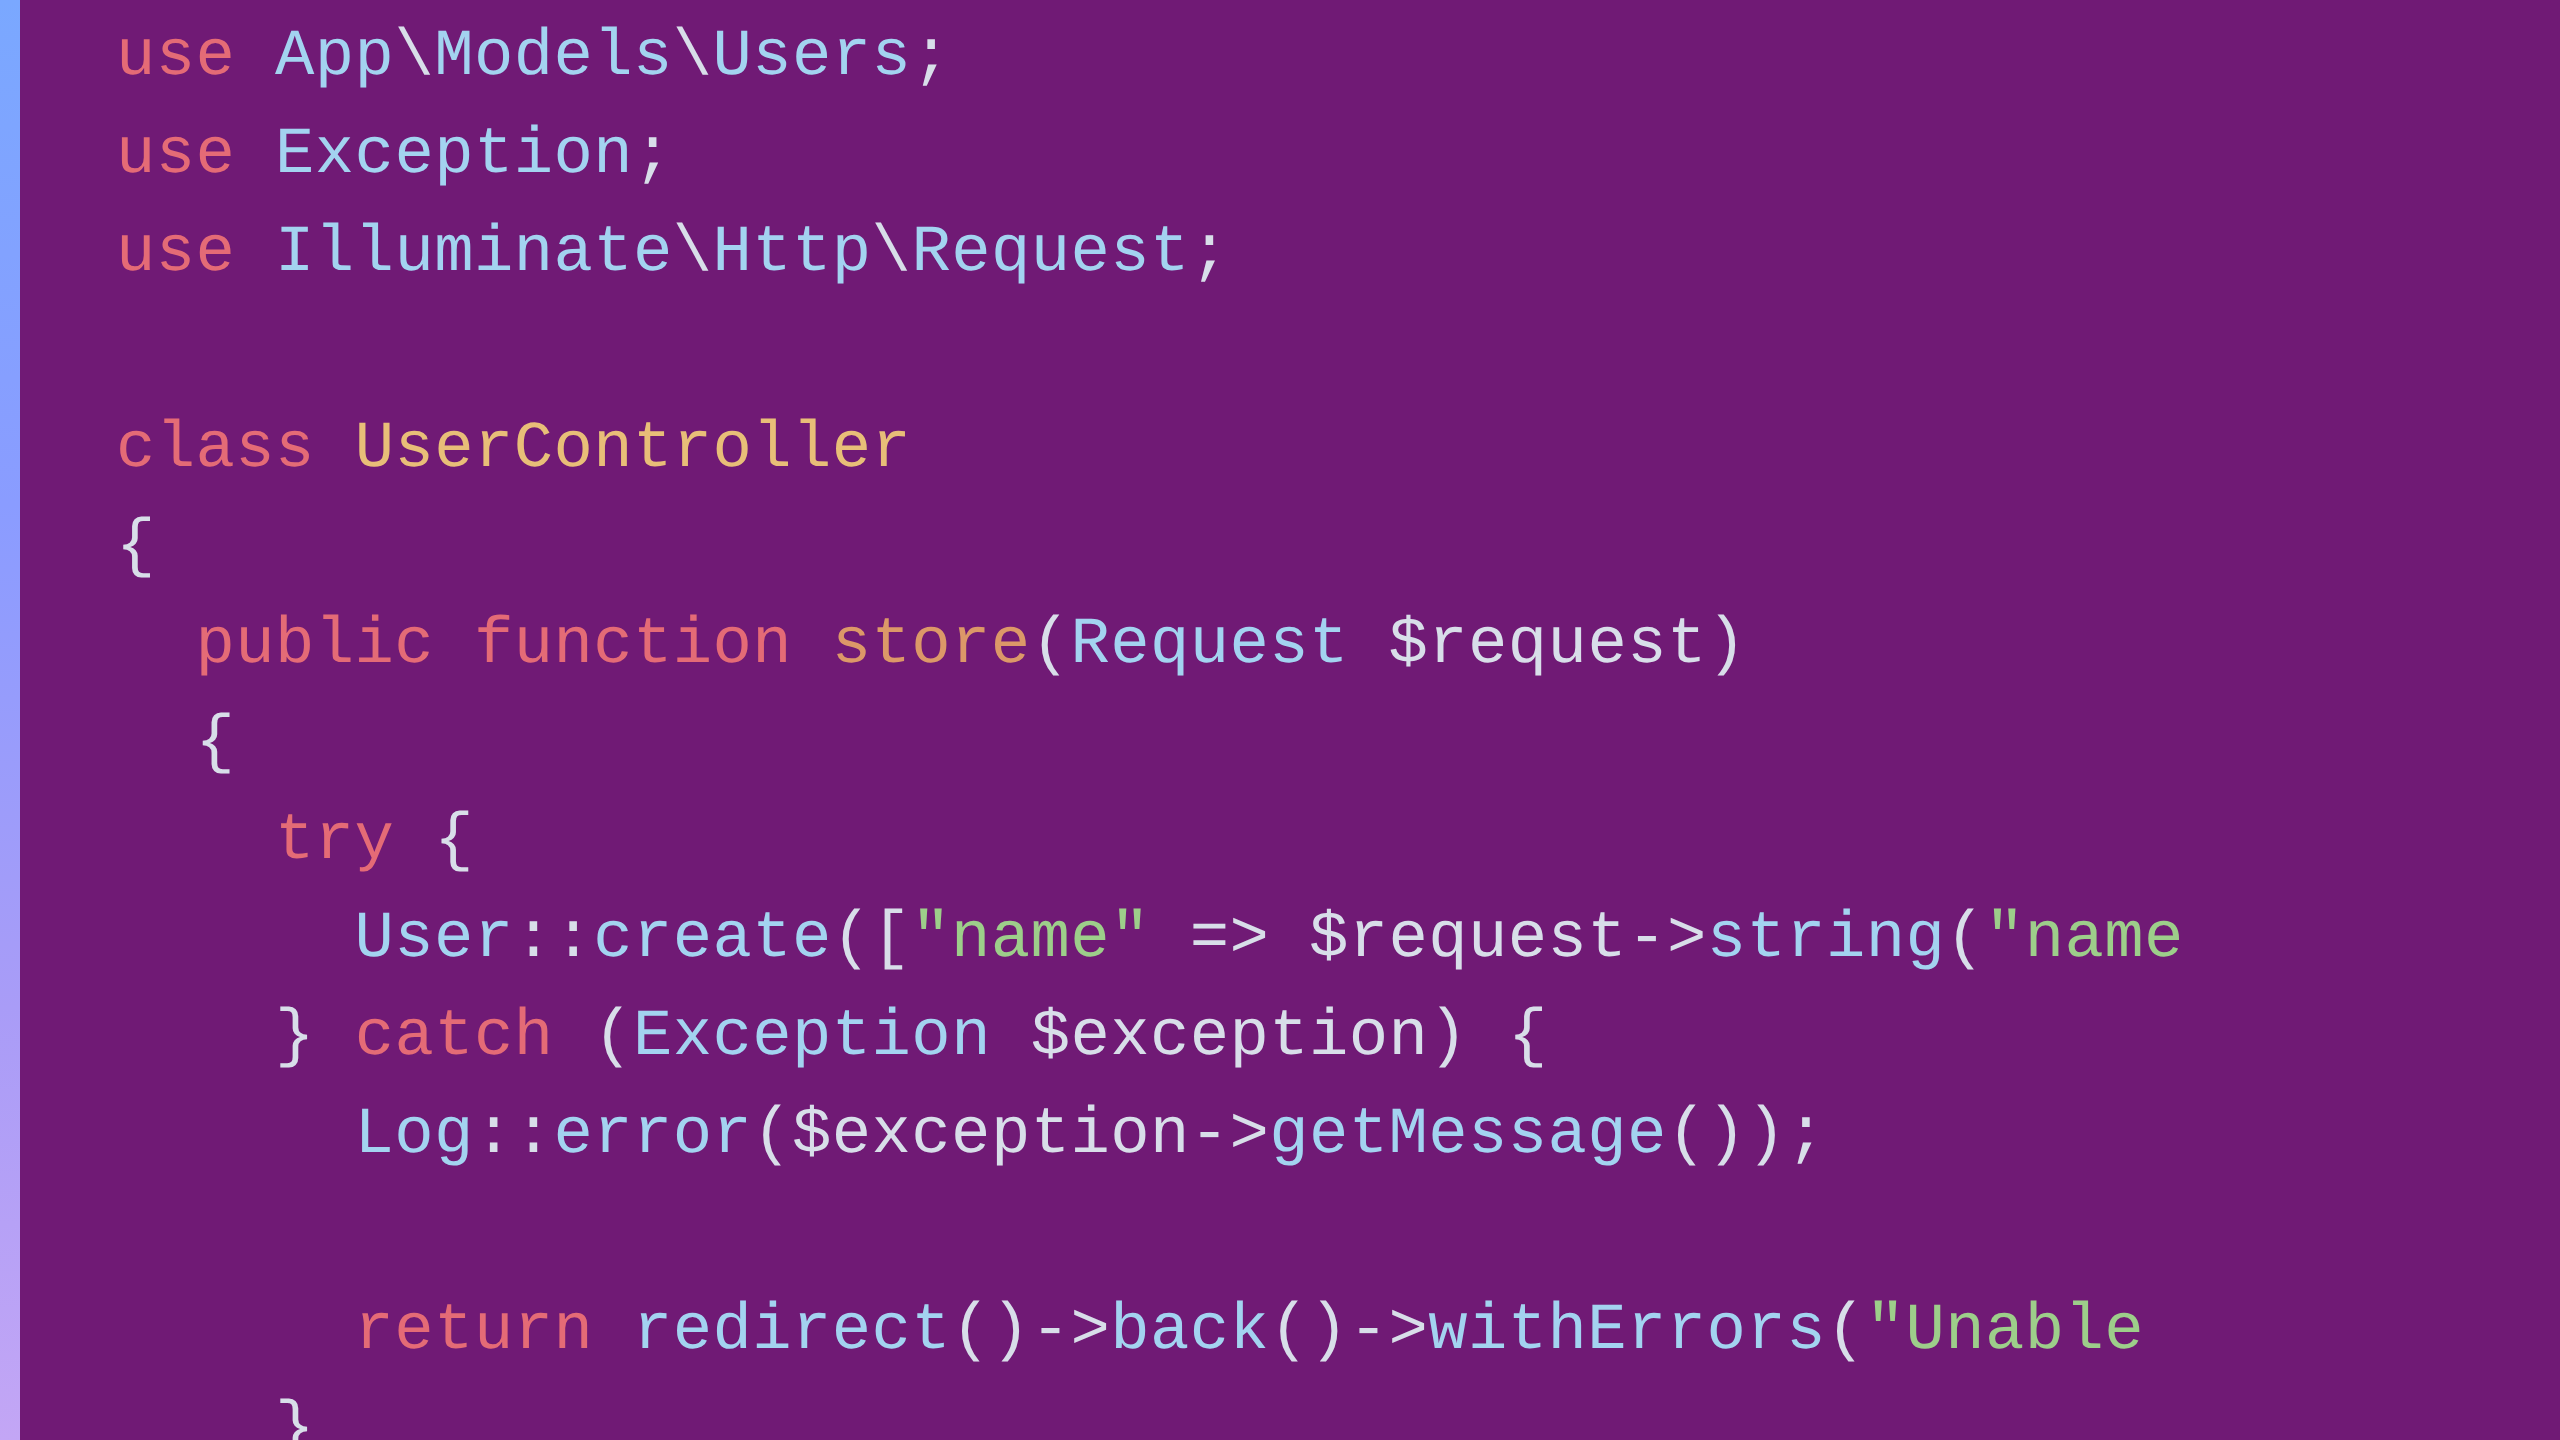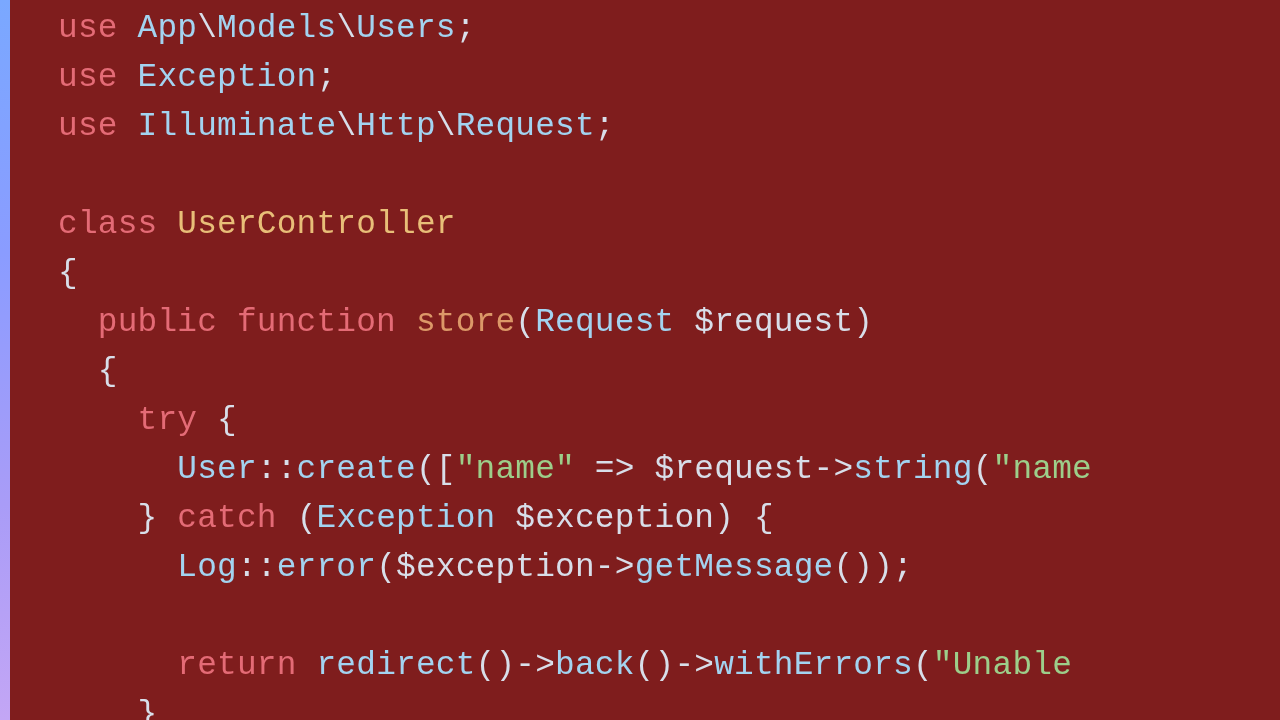--- a/index.html
+++ b/index.html
@@ -7,21 +7,21 @@
     padding: 0;
     width: 1280px;
     height: 720px;
     overflow: hidden;
     background: #0d1422;
   }
   .frame {
     position: relative;
     width: 1280px;
     height: 720px;
-    background: #7f1d1d;
+    background: #701a75;
   }
   .accent-bar {
     position: absolute;
     left: 0;
     top: 0;
     width: 10px;
     height: 100%;
     background: linear-gradient(180deg, #7aa8ff 0%, #8a9cff 35%, #a99cf7 70%, #c3a6f5 100%);
   }
   pre.code {

